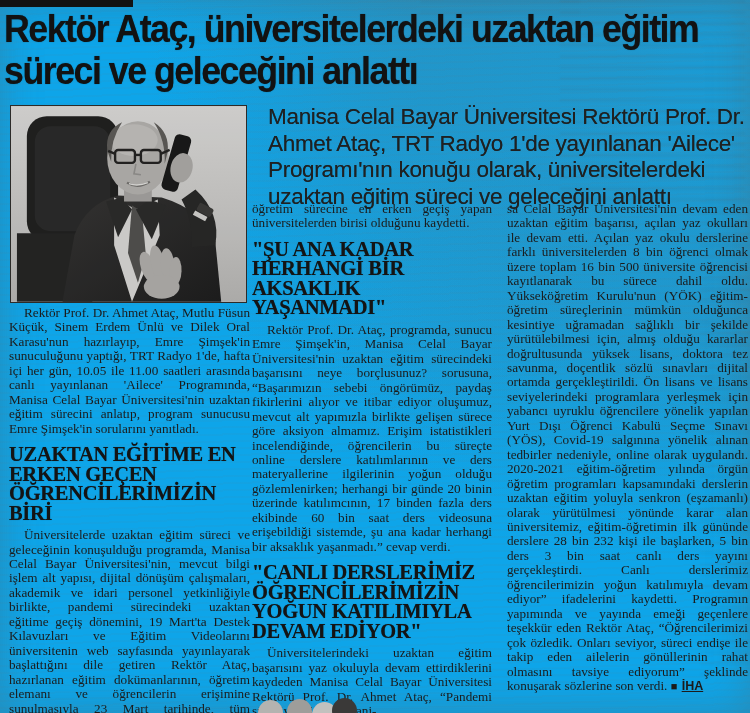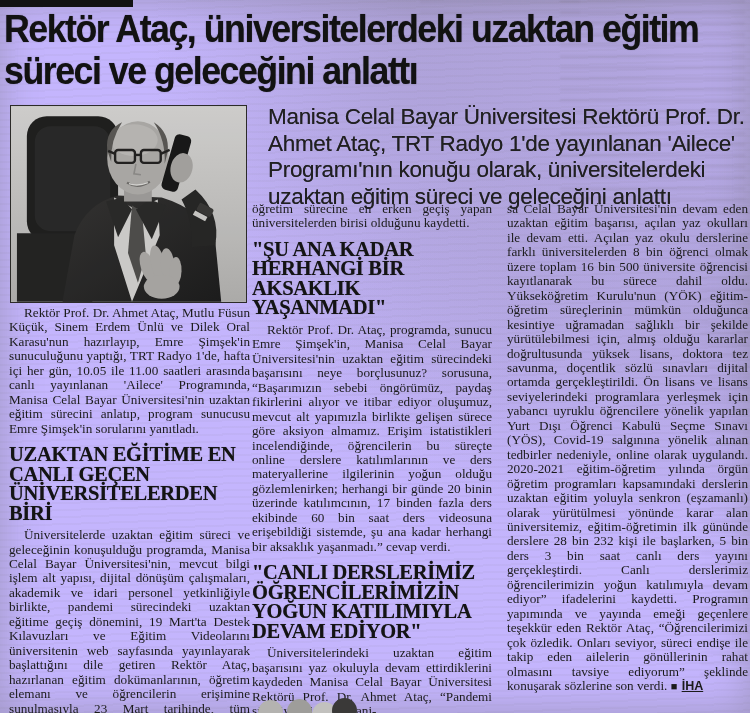--- a/index.html
+++ b/index.html
@@ -1,19 +1,19 @@
 <!DOCTYPE html>
 <html lang="tr"><head>
 <meta charset="utf-8">
 <style>
   html,body{margin:0;padding:0;}
   .page{
     position:relative;
     width:750px;height:713px;
-    background:#c4b5fd;
+    background:#0ea5e9;
     overflow:hidden;
     font-family:"Liberation Serif", serif;
     color:#1b1b1b;
     box-shadow:inset 0 0 40px rgba(90,88,84,.35);
   }
   
   .page::before{
     content:"";position:absolute;inset:0;
     background:
       repeating-linear-gradient(178deg, rgba(110,108,104,.05) 0 2px, rgba(0,0,0,0) 2px 7px),
@@ -149,21 +149,21 @@
         <ellipse cx="166" cy="166" rx="6" ry="14" transform="rotate(2 166 166)"></ellipse>
         <ellipse cx="152" cy="182" rx="18" ry="12"></ellipse>
       </g>
 
       <rect x="0" y="0" width="237" height="197" fill="#8d8b88" opacity="0.06"></rect>
     </svg>
   </div>
 
   <div class="col col-left">
     <p class="indent">Rektör Prof. Dr. Ahmet Ataç, Mutlu Füsun Küçük, Sinem Erdem Ünlü ve Dilek Oral Karasu'nun hazırlayıp, Emre Şimşek'in sunuculuğunu yaptığı, TRT Radyo 1'de, hafta içi her gün, 10.05 ile 11.00 saatleri arasında canlı yayınlanan 'Ailece' Programında, Manisa Celal Bayar Üniversitesi'nin uzaktan eğitim sürecini anlatıp, program sunucusu Emre Şimşek'in sorularını yanıtladı.</p>
-    <h2 class="subhead">UZAKTAN EĞİTİME EN CANLI GEÇEN ÜNİVERSİTELERDEN BİRİ</h2>
+    <h2 class="subhead">UZAKTAN EĞİTİME EN ERKEN GEÇEN ÖĞRENCİLERİMİZİN BİRİ</h2>
     <p class="indent">Üniversitelerde uzaktan eğitim süreci ve geleceğinin konuşulduğu programda, Manisa Celal Bayar Üniversitesi'nin, mevcut bilgi işlem alt yapısı, dijital dönüşüm çalışmaları, akademik ve idari personel yetkinliğiyle birlikte, pandemi sürecindeki uzaktan eğitime geçiş dönemini, 19 Mart'ta Destek Kılavuzları ve Eğitim Videolarını üniversitenin web sayfasında yayınlayarak başlattığını dile getiren Rektör Ataç, hazırlanan eğitim dokümanlarının, öğretim elemanı ve öğrencilerin erişimine sunulmasıyla 23 Mart tarihinde, tüm süreçlerini netleştirerek, uzaktan</p>
   </div>
 
   <div class="col col-mid">
     <p>öğretim sürecine en erken geçiş yapan üniversitelerden birisi olduğunu kaydetti.</p>
     <h2 class="subhead">"ŞU ANA KADAR HERHANGİ BİR AKSAKLIK YAŞANMADI"</h2>
     <p class="indent">Rektör Prof. Dr. Ataç, programda, sunucu Emre Şimşek'in, Manisa Celal Bayar Üniversitesi'nin uzaktan eğitim sürecindeki başarısını neye borçlusunuz? sorusuna, “Başarımızın sebebi öngörümüz, paydaş fikirlerini alıyor ve itibar ediyor oluşumuz, mevcut alt yapımızla birlikte gelişen sürece göre aksiyon almamız. Erişim istatistikleri incelendiğinde, öğrencilerin bu süreçte online derslere katılımlarının ve ders materyallerine ilgilerinin yoğun olduğu gözlemlenirken; herhangi bir günde 20 binin üzerinde katılımcının, 17 binden fazla ders ekibinde 60 bin saat ders videosuna erişebildiği sistemde, şu ana kadar herhangi bir aksaklık yaşanmadı.” cevap verdi.</p>
     <h2 class="subhead">"CANLI DERSLERİMİZ ÖĞRENCİLERİMİZİN YOĞUN KATILIMIYLA DEVAM EDİYOR"</h2>
     <p class="indent">Üniversitelerindeki uzaktan eğitim başarısını yaz okuluyla devam ettirdiklerini kaydeden Manisa Celal Bayar Üniversitesi Rektörü Prof. Dr. Ahmet Ataç, “Pandemi süreciyle birlikte Mani-</p>
   </div>

